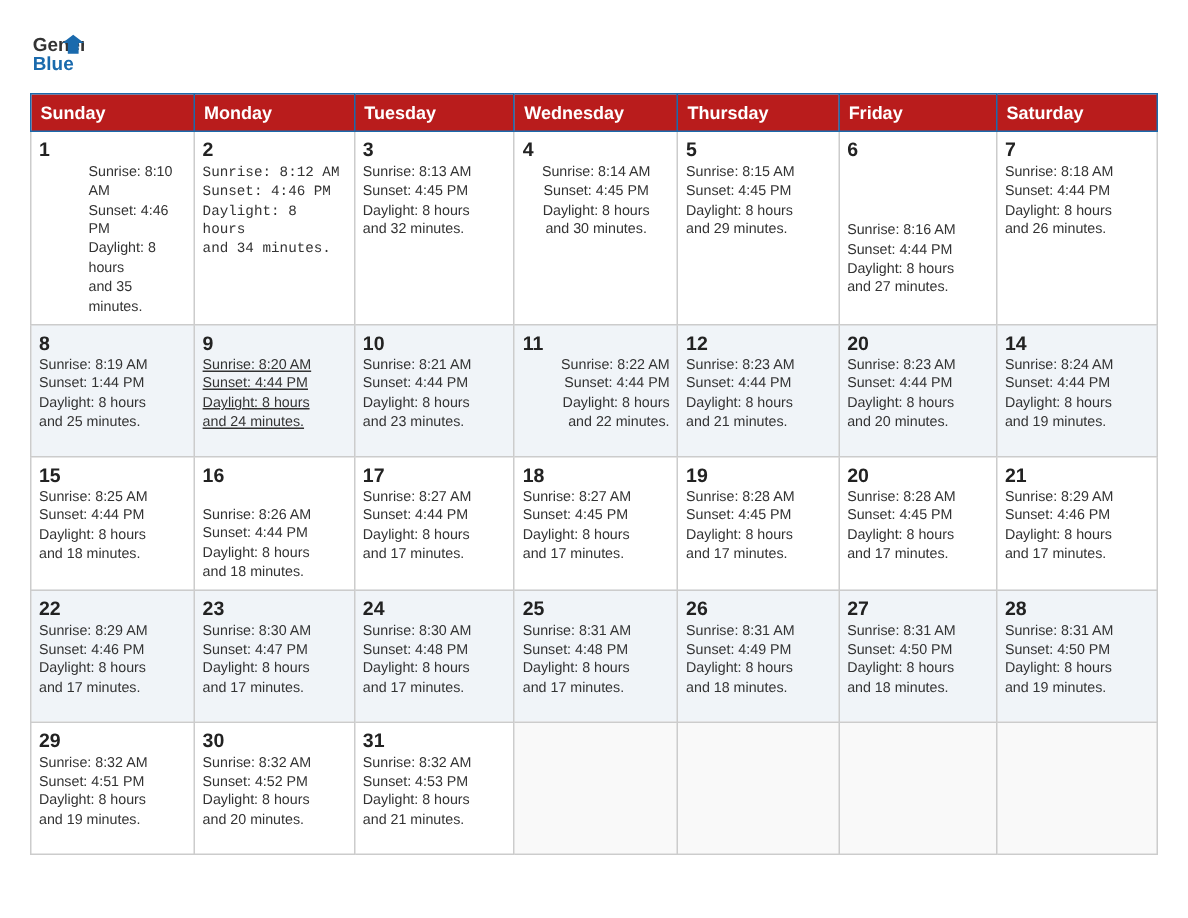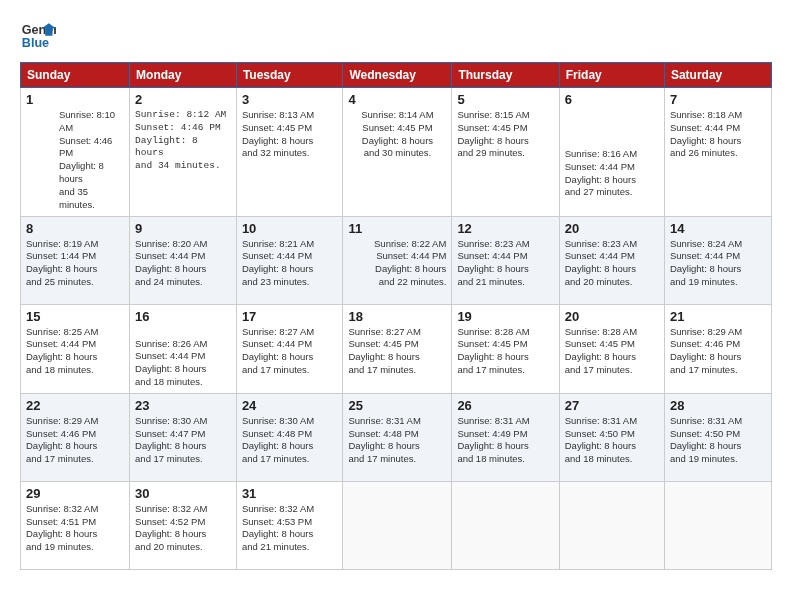--- a/index.html
+++ b/index.html
@@ -166,21 +166,21 @@
         <tr>
           <td>
             <span class="day-num">8</span>
             <div class="day-info" style="white-space: pre-line;">Sunrise: 8:19 AM
 Sunset: 1:44 PM
 Daylight: 8 hours
 and 25 minutes.</div>
           </td>
           <td>
             <span class="day-num">9</span>
-            <div class="day-info" style="white-space: pre-line;">Sunrise: 8:20 AM
+            <div class="day-info" style="white-space: pre-line; text-decoration: underline;">Sunrise: 8:20 AM
 Sunset: 4:44 PM
 Daylight: 8 hours
 and 24 minutes.</div>
           </td>
           <td>
             <span class="day-num">10</span>
             <div class="day-info" style="white-space: pre-line;">Sunrise: 8:21 AM
 Sunset: 4:44 PM
 Daylight: 8 hours
 and 23 minutes.</div>

